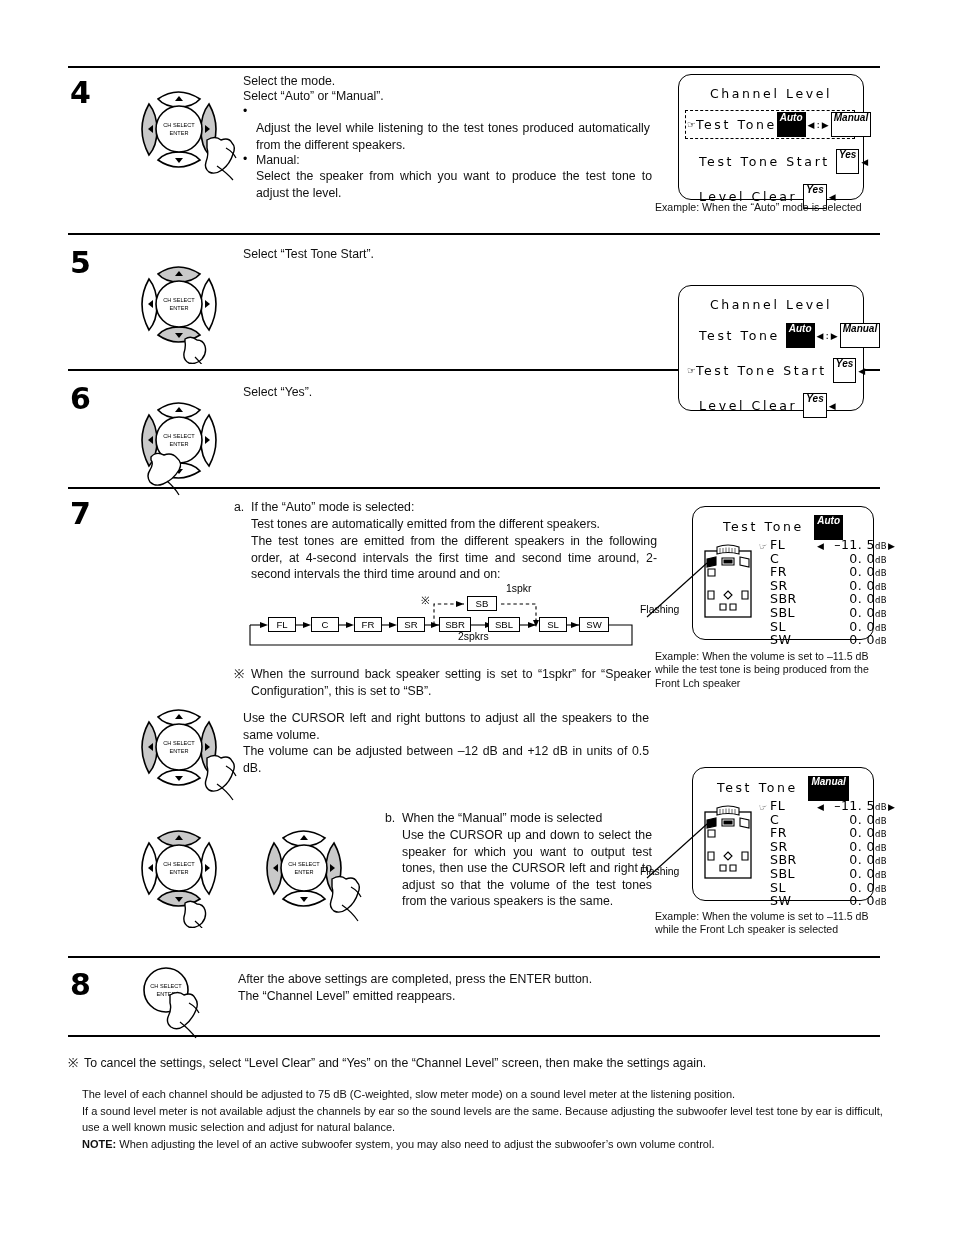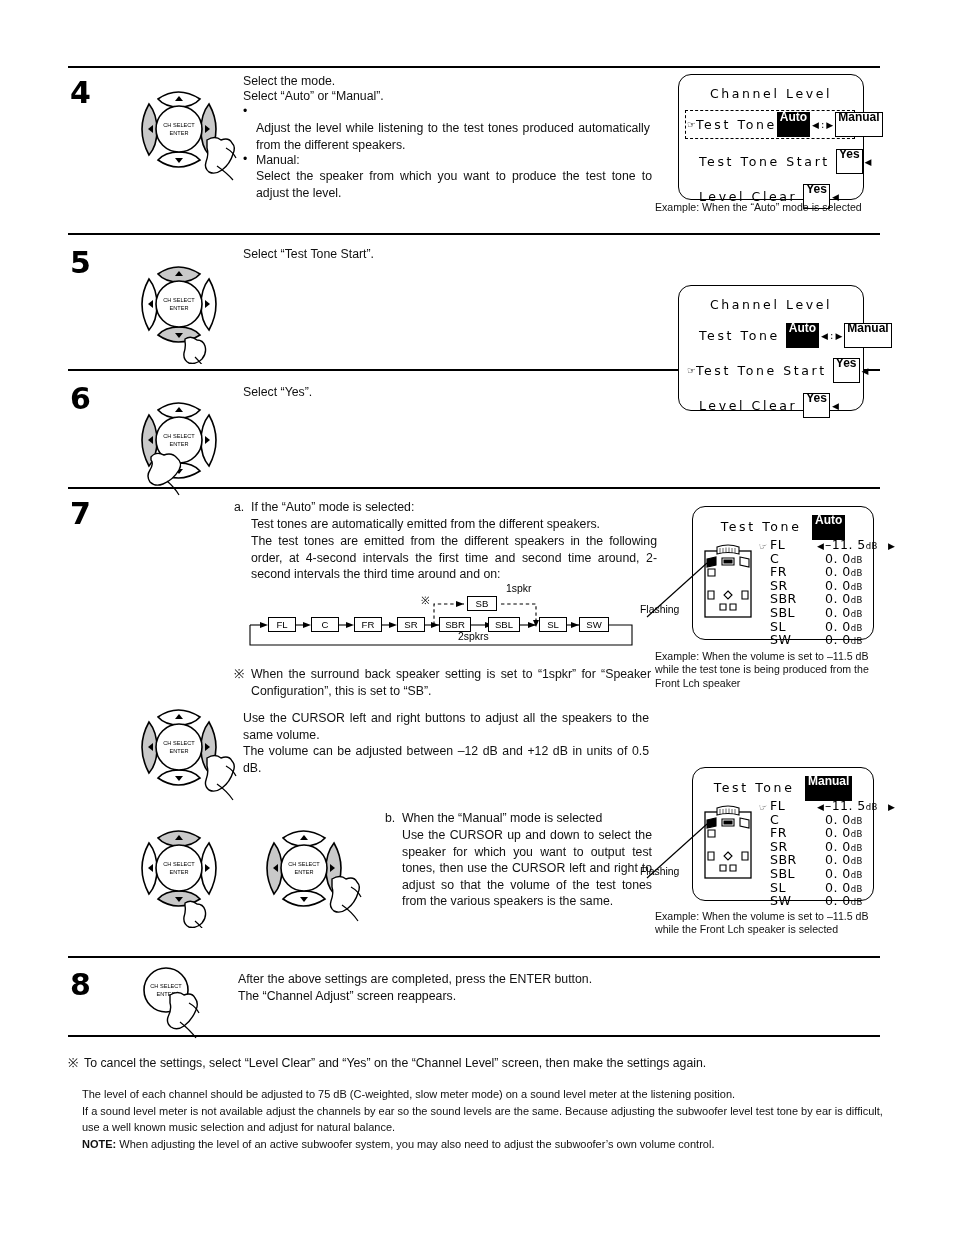--- a/index.html
+++ b/index.html
@@ -65,30 +65,31 @@
   }
   .cursorptr {
     display:inline-block;
     width:9px;
     font-size:10px;
     letter-spacing:0;
     font-family:"DejaVu Sans", sans-serif;
   }
   .badge {
     display:inline-block;
-    font-size:12px;
+    font-size:10px;
     letter-spacing:0;
     font-family:"Liberation Sans", sans-serif;
     border:1.2px solid #000;
     padding:0px 2px 14px 2px;
     line-height:9px;
     vertical-align:middle;
     background:#fff;
     color:#000;
     font-weight:bold;
+    font-style:italic;
   }
   .badge.inv { background:#000; color:#fff; }
   .arrow { font-size:9px; letter-spacing:0; font-family:"DejaVu Sans", sans-serif; }
   .colon { font-size:10px; letter-spacing:0; }
   .dashbox {
     border:1.4px dashed #000;
     padding:1px 4px 1px 1px;
   }
   .caption {
     position:absolute;
@@ -101,21 +102,21 @@
   .tt-title {
     font-family:"DejaVu Sans", sans-serif;
     font-size:12.5px;
     letter-spacing:2.6px;
     text-align:center;
   }
   .tt-list { position:absolute; font-family:"DejaVu Sans", sans-serif; font-size:12.6px; }
   .tt-row { display:flex; align-items:baseline; height:13.6px; }
   .tt-ptr { width:11px; font-size:9px; }
   .tt-name { width:46px; letter-spacing:0.4px; }
-  .tt-val { width:62px; letter-spacing:0.4px; white-space:nowrap; }
+  .tt-val { width:62px; text-align:right; letter-spacing:0.4px; white-space:nowrap; }
   .tt-la, .tt-ra { width:9px; font-size:9px; text-align:center; }
   .db { font-size:8.5px; }
 
   .roomimg { position:absolute; }
   .flashlbl { position:absolute; font-size:10.4px; }
 
   
   .flow { position:absolute; }
   .flowbox {
     position:absolute;
@@ -697,21 +698,21 @@
         <path d="M30 30 Q38 25 44 30 Q52 27 55 33 Q59 38 56 45 Q52 55 44 61 Q37 66 31 62 Q26 58 28 52 Q32 44 30 38 Z"></path>
       </g>
       <g stroke="#000" stroke-width="1.2" fill="none">
         <path d="M40 57 Q50 65 56 73"></path>
         <path d="M49 38 Q56 42 59 48"></path>
       </g>
     </svg>
   </div>
 
   <div class="txt" style="left:238px; top:971px; width:460px;">After the above settings are completed, press the ENTER button.</div>
-  <div class="txt" style="left:238px; top:988px; width:460px;">The “Channel Adjust” screen reappears.</div>
+  <div class="txt" style="left:238px; top:988px; width:460px;">The “Channel Level” emitted reappears.</div>
 
   <div class="txt" style="left:68px; top:1055px;">※</div>
   <div class="txt" style="left:84px; top:1055px; width:800px;">To cancel the settings, select “Level Clear” and “Yes” on the “Channel Level” screen, then make the settings again.</div>
 
   <div class="bottom" style="left:68px; top:1086px; width:812px;">The level of each channel should be adjusted to 75 dB (C-weighted, slow meter mode) on a sound level meter at the listening position.</div>
   <div class="bottom" style="left:68px; top:1103px; width:812px;">If a sound level meter is not available adjust the channels by ear so the sound levels are the same. Because adjusting the subwoofer level test tone by ear is difficult, use a well known music selection and adjust for natural balance.</div>
   <div class="bottom" style="left:68px; top:1136px; width:812px;">
     <b>NOTE:</b>
     <span>When adjusting the level of an active subwoofer system, you may also need to adjust the subwoofer’s own volume control.</span>
   </div>

